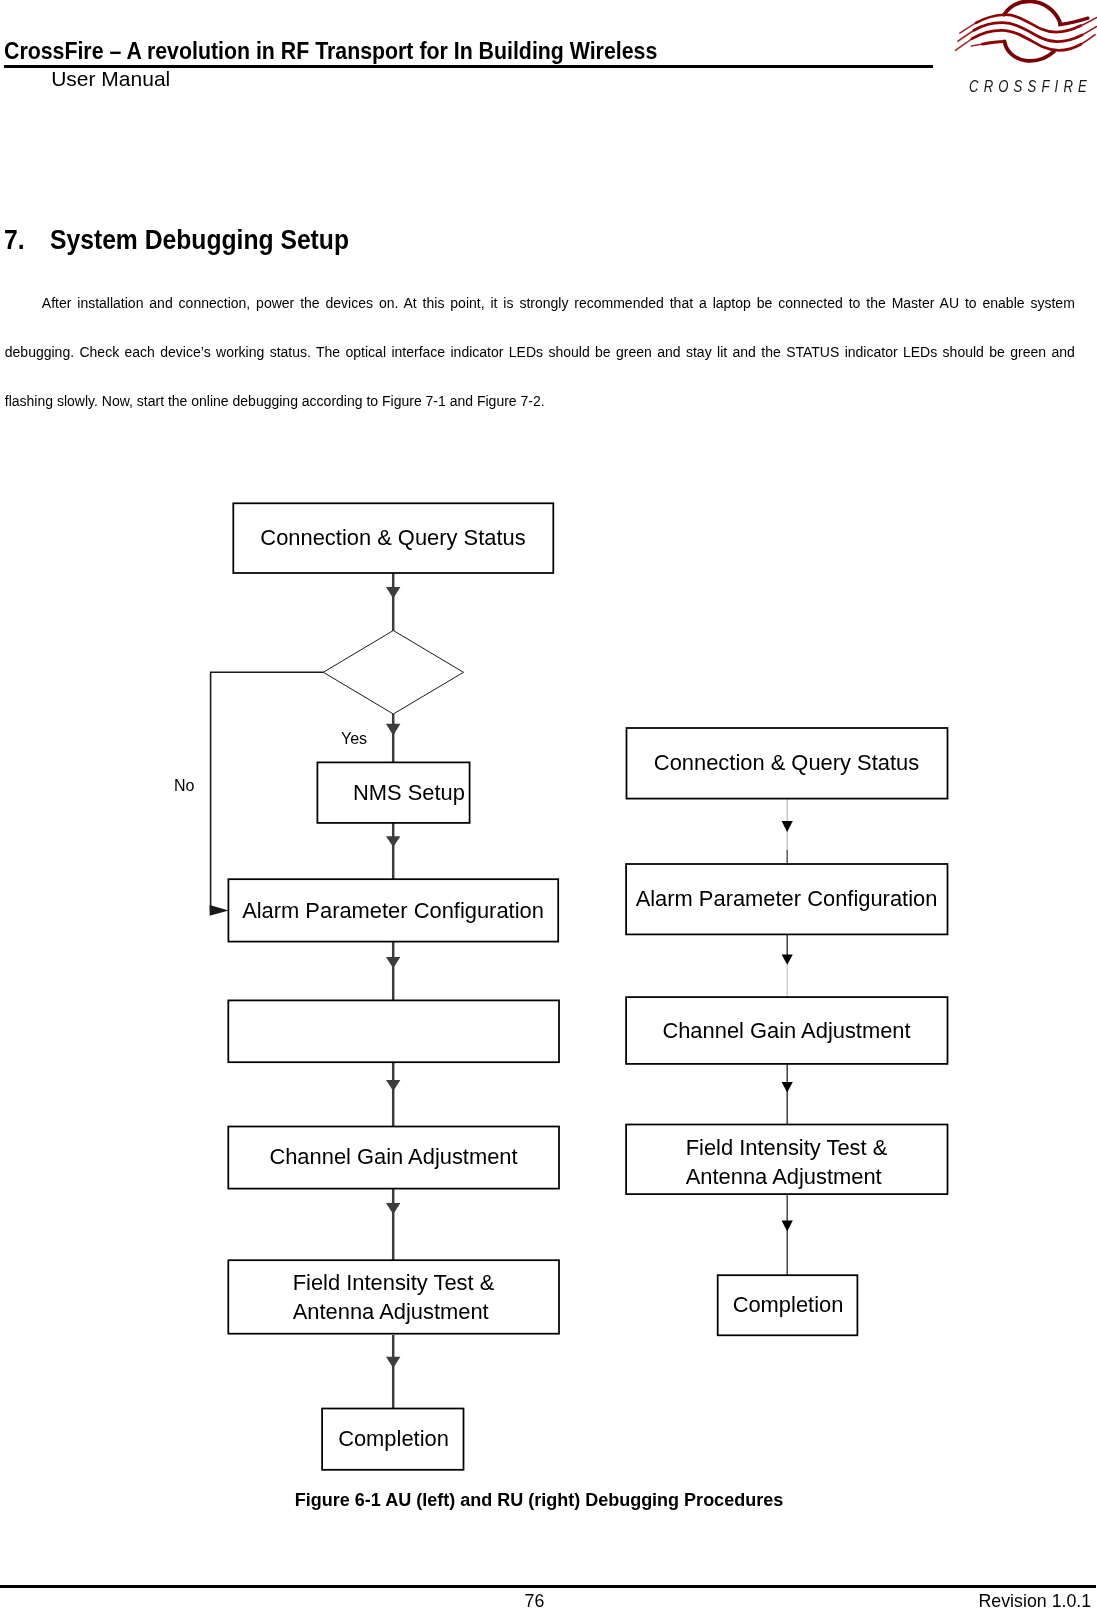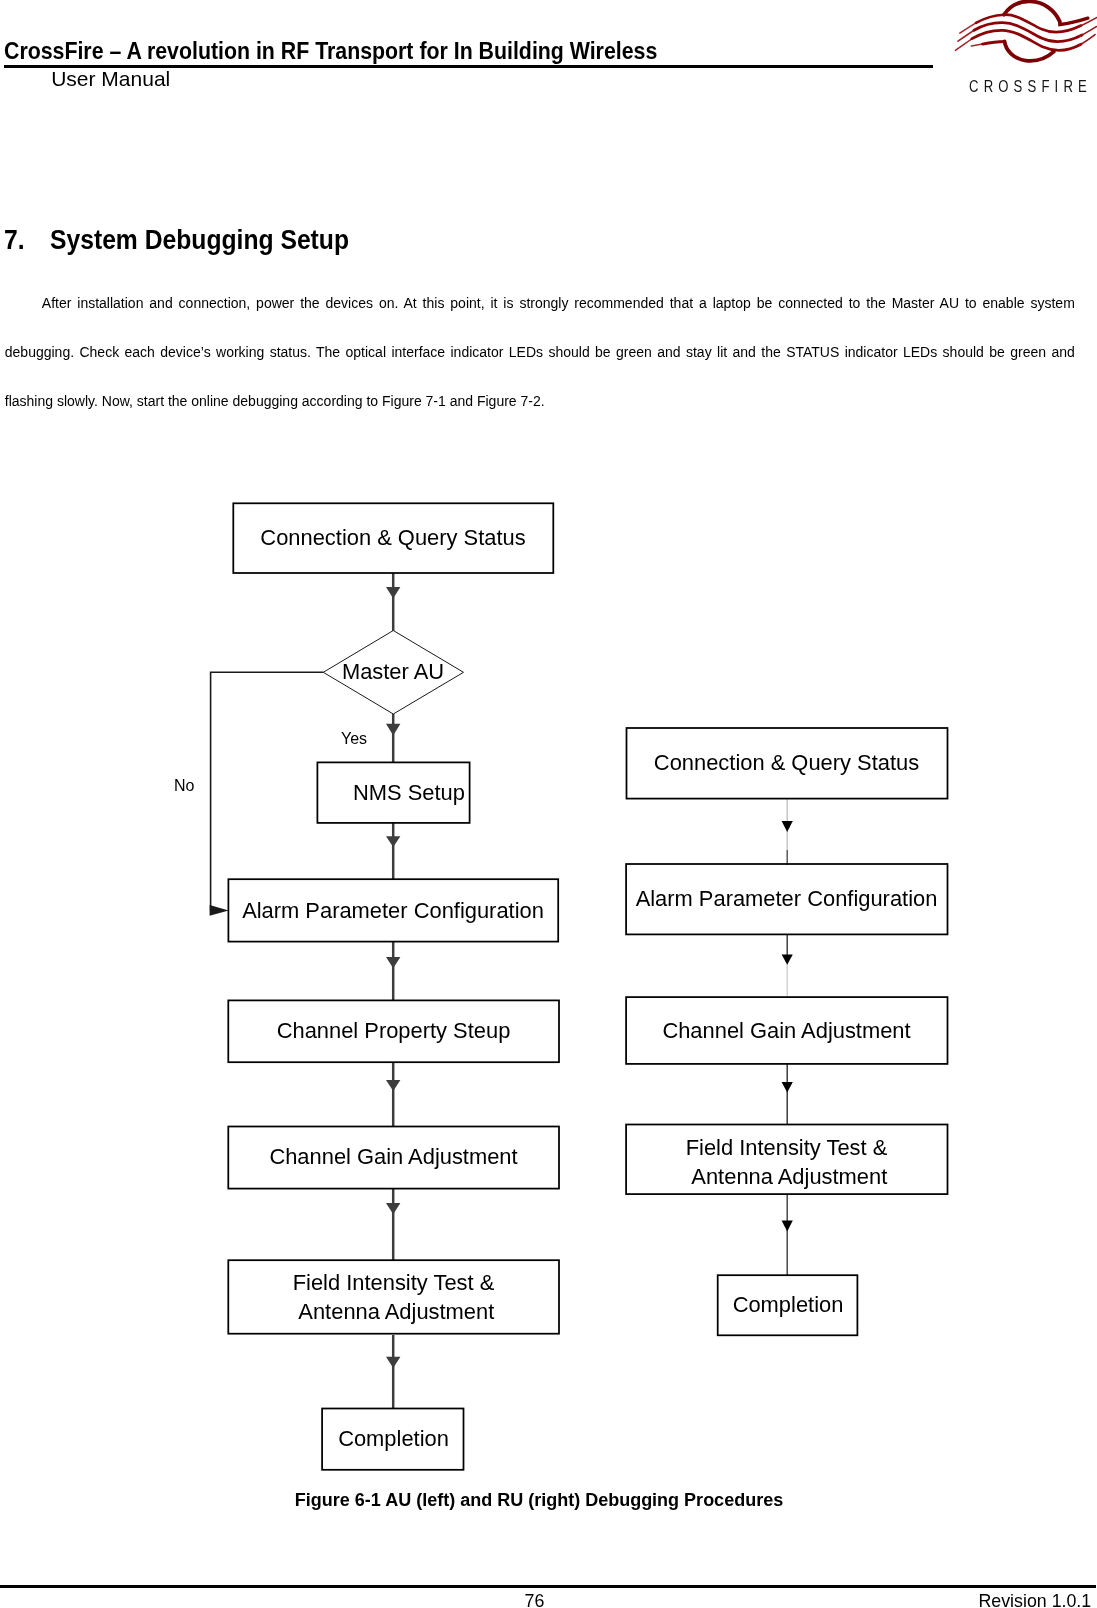--- a/index.html
+++ b/index.html
@@ -12,42 +12,42 @@
   
   #header{left:0;top:0;width:1097px;}
   .hdr-title{position:absolute;left:3.8px;top:40px;font-size:23.7px;font-weight:bold;
              white-space:nowrap;line-height:23px;
              transform:scaleX(0.9);transform-origin:left top;filter:opacity(1);}
   .hdr-rule{position:absolute;left:3.6px;top:64.8px;width:929.5px;height:3.4px;background:#000;}
   .hdr-sub{position:absolute;left:3.2px;top:69px;font-size:21px;white-space:nowrap;
            line-height:20px;margin-left:48px;}
 
   
-  #logo{left:950px;top:0px;width:147px;height:100px;}
+  #logo{left:950px;top:0px;width:147px;height:100px;font-style:italic;}
   #logo-mark{position:absolute;left:0px;top:0px;width:147px;height:70px;}
   #logo-word{position:absolute;left:19.2px;top:77.6px;font-size:16.4px;letter-spacing:6.45px;
              color:#141414;font-weight:400;line-height:16px;
              transform:scaleX(0.8);transform-origin:left top;filter:opacity(1);}
 
   
   #sec-head{left:3.6px;top:199px;font-size:26.9px;font-weight:bold;line-height:26px;
             white-space:nowrap;margin-top:28px;}
   #sec-num{display:inline-block;width:46px;transform:scaleX(0.918);transform-origin:left center;filter:opacity(1);}
   #sec-title{display:inline-block;transform:scaleX(0.918);transform-origin:left center;filter:opacity(1);}
 
   
   #body-par{left:4.8px;top:278.5px;width:1070px;margin:0;font-size:14px;line-height:49.2px;
             text-align:justify;text-indent:37px;}
 
   
   #figure{left:0;top:500px;width:1097px;height:1010px;}
   #flow{position:absolute;left:0;top:0;}
   .nodebox{position:absolute;box-sizing:border-box;
            display:flex;align-items:center;justify-content:center;
-           font-size:21.9px;line-height:29.4px;text-align:right;background:transparent;}
+           font-size:21.9px;line-height:29.4px;text-align:left;background:transparent;}
   .diamond{position:absolute;display:flex;align-items:center;justify-content:center;
            font-size:21.9px;background:transparent;z-index:3;}
   .diamond span{position:relative;}
   .edgelbl{position:absolute;font-size:16px;line-height:22px;}
   .nodebox.two-line > span{padding-top:6px;}
 
   #fig-cap{left:4px;width:1070px;top:1490.5px;text-align:center;font-size:18px;font-weight:bold;
            line-height:18px;}
 
   
@@ -161,31 +161,25 @@
       <rect x="626.1" y="364" width="321.4" height="70.4"></rect>
       <rect x="626.1" y="497.1" width="321.4" height="66.8"></rect>
       <rect x="626.1" y="624.5" width="321.4" height="69.6"></rect>
       <rect x="717.7" y="775.2" width="139.7" height="60.1"></rect>
     </g>
   </svg>
 
   <div class="nodebox" style="left:233px;top:3px;width:320px;height:70px;">
       <span>Connection &amp; Query Status</span>
     </div>
-  <div class="diamond" style="left:323px;top:130px;width:140px;height:84px;">
-      <span>Master AU</span>
-    </div>
   <div class="nodebox" style="left:317px;top:262px;width:152px;height:61px;padding-left:32px;">
       <span>NMS Setup</span>
     </div>
   <div class="nodebox" style="left:228px;top:379px;width:330px;height:63px;">
       <span>Alarm Parameter Configuration</span>
-    </div>
-  <div class="nodebox" style="left:228px;top:500px;width:331px;height:62px;">
-      <span>Channel Property Steup</span>
     </div>
   <div class="nodebox" style="left:228px;top:626px;width:331px;height:62px;">
       <span>Channel Gain Adjustment</span>
     </div>
   <div class="nodebox" style="left:228px;top:760px;width:331px;height:74px;">
       <span><span>Field Intensity Test &amp;</span><br><span>Antenna Adjustment</span></span>
     </div>
   <div class="nodebox" style="left:322px;top:908px;width:143px;height:62px;">
       <span>Completion</span>
     </div>

